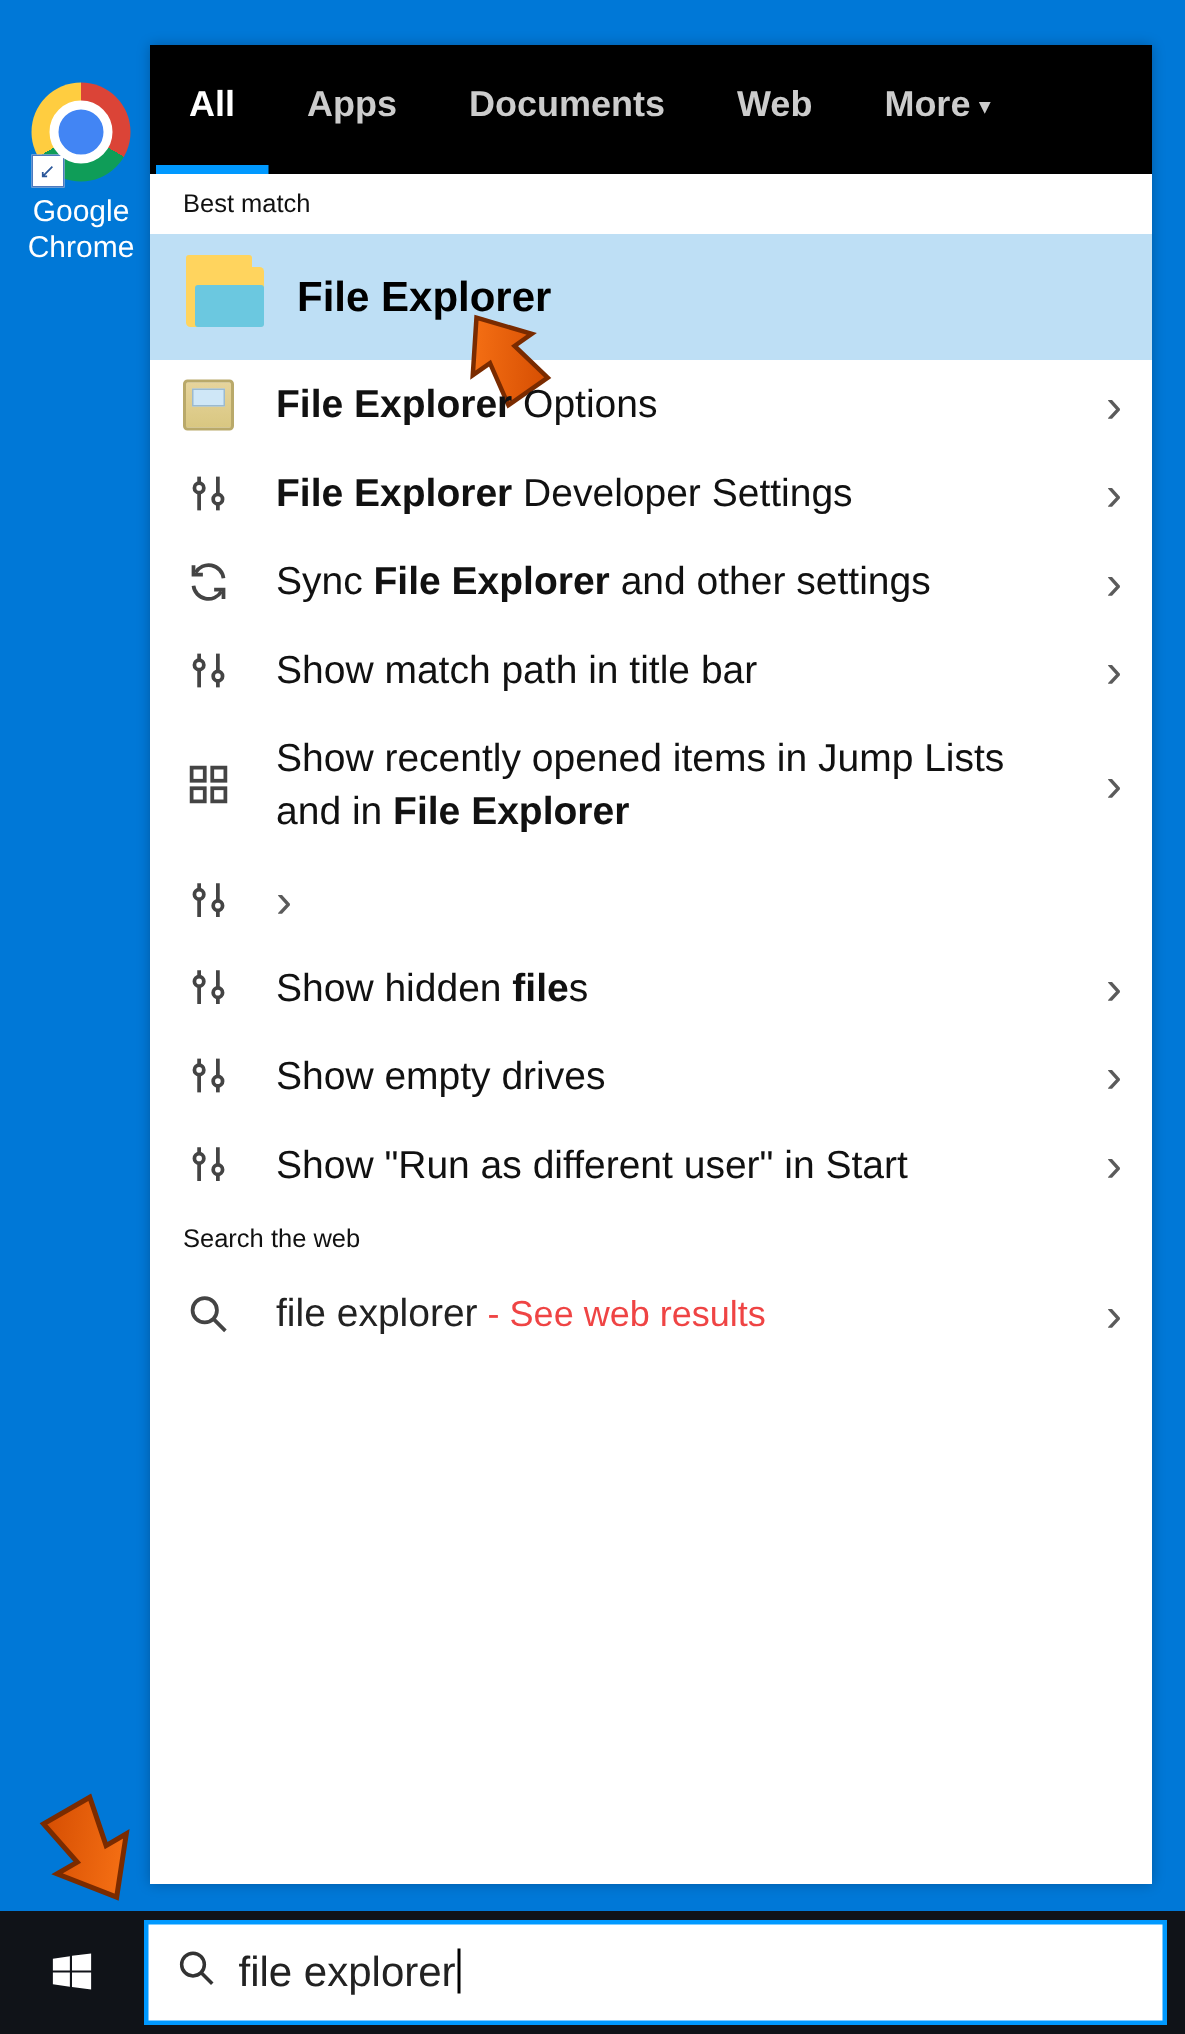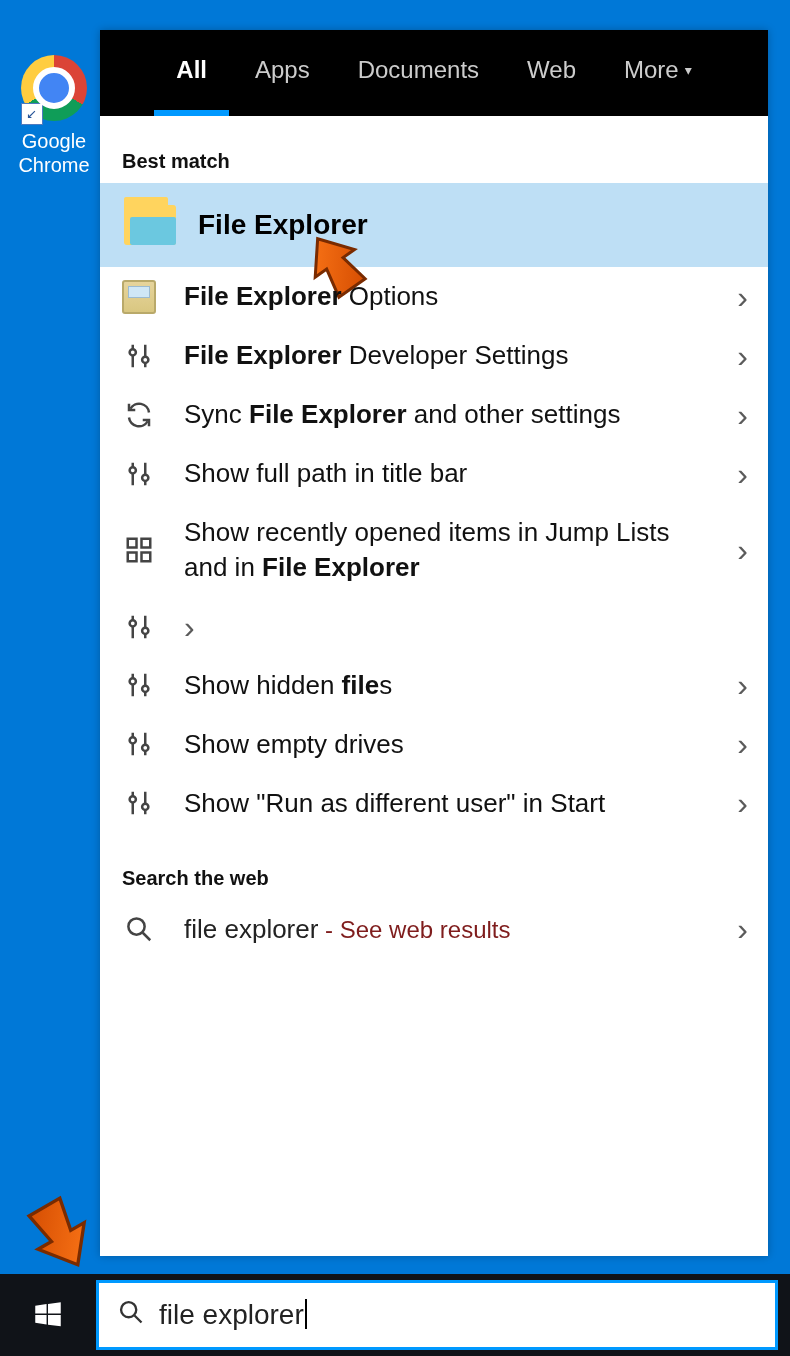--- a/index.html
+++ b/index.html
@@ -67,42 +67,42 @@
   }
   .tabrow {
     background: #000;
     color: #ccc;
     display: flex;
     align-items: center;
     height: 86px;
     font-size: 24px;
     gap: 4px;
     padding: 0 4px;
-    justify-content: center;
   }
   .tab {
     padding: 0 22px;
     height: 100%;
     display: flex;
     align-items: center;
     border-bottom: 6px solid transparent;
     cursor: default;
+    font-weight: bold;
   }
   .tab.active { color: #fff; font-weight: 600; border-bottom-color: #0099ff; }
   .tab .caret { margin-left: 6px; font-size: 14px;}
   .panel-body {
     flex: 1;
     overflow-y: auto;
     padding-bottom: 14px;
   }
   .section-label {
-    font-size: 20px;
-    font-weight: 700;
+    font-size: 17px;
+    font-weight: 400;
     color: #111;
-    padding: 34px 22px 10px;
+    padding: 10px 22px 10px;
   }
   .best-match {
     background: #bedff5;
     display: flex;
     align-items: center;
     gap: 22px;
     padding: 22px 22px 22px 24px;
     position: relative;
   }
   .fe-icon {
@@ -162,21 +162,21 @@
   }
   .opt-icon::after {
     content: "";
     position: absolute;
     left: 4px; top: 4px; right: 4px;
     height: 10px;
     background: #cfe7f7;
     border: 1px solid #9bbad0;
   }
   .web-row .q { color: #222; }
-  .web-row .hint { color: #7f1d1d; font-size: 24px; }
+  .web-row .hint { color: #ef4444; font-size: 24px; }
   .taskbar {
     position: absolute;
     left: 0; right: 0; bottom: 0;
     height: 82px;
     background: #101318;
     display: flex;
     align-items: stretch;
   }
   .start-btn {
     width: 96px;
@@ -300,21 +300,21 @@
         </div>
         <div class="list-row">
           <span class="ico">
             <svg viewBox="0 0 24 24" fill="none" stroke="#444" stroke-width="2">
               <line x1="7" y1="3" x2="7" y2="21"></line>
               <circle cx="7" cy="9" r="2.5" fill="#fff"></circle>
               <line x1="17" y1="3" x2="17" y2="21"></line>
               <circle cx="17" cy="15" r="2.5" fill="#fff"></circle>
             </svg>
           </span>
-          <span class="rtext">Show full path in title bar</span>
+          <span class="rtext">Show match path in title bar</span>
           <span class="chev">›</span>
         </div>
         <div class="list-row">
           <span class="ico">
             <svg viewBox="0 0 24 24" fill="none" stroke="#444" stroke-width="2">
               <rect x="3" y="3" width="7" height="7"></rect>
               <rect x="14" y="3" width="7" height="7"></rect>
               <rect x="3" y="14" width="7" height="7"></rect>
               <rect x="14" y="14" width="7" height="7"></rect>
             </svg>

